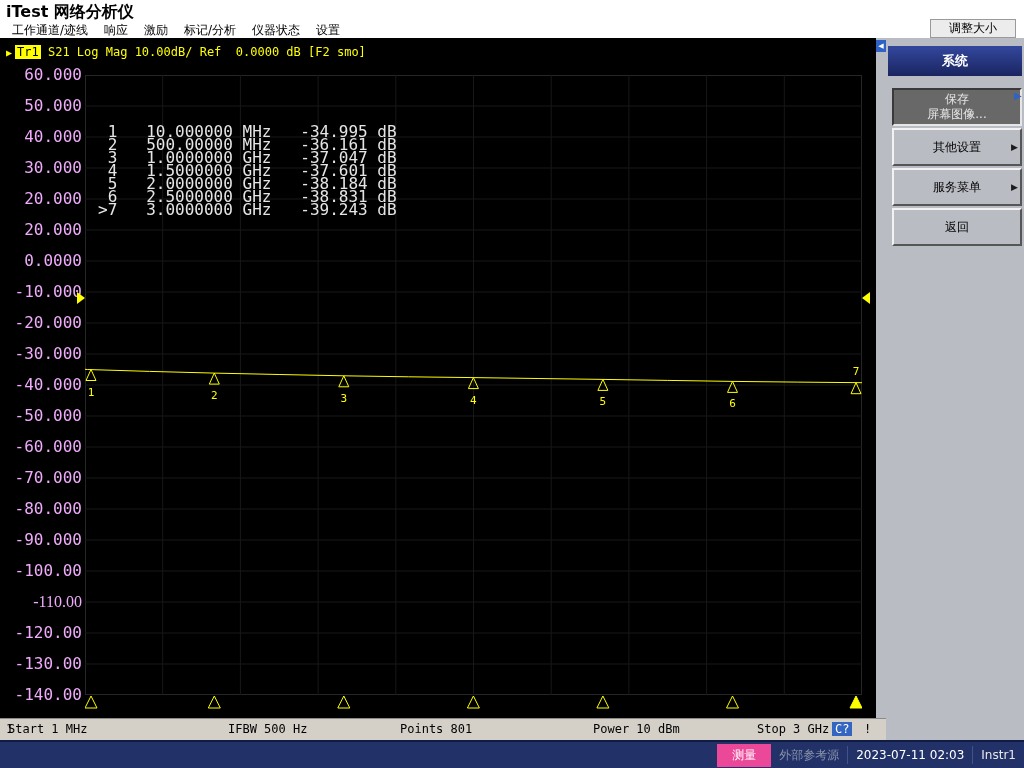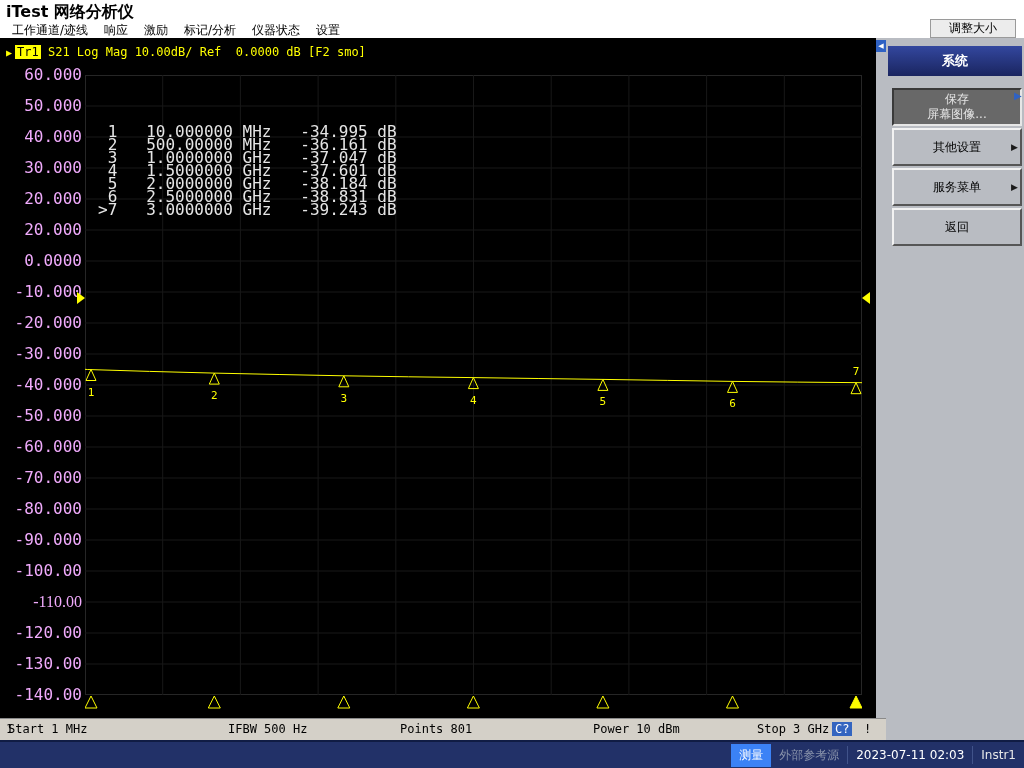--- a/index.html
+++ b/index.html
@@ -46,21 +46,21 @@
   .sidebar{position:absolute;left:886px;top:38px;width:138px;height:702px;background:#b9bcc2;}
   .sys-header{position:absolute;left:2px;top:8px;width:134px;height:30px;background:linear-gradient(#33479e,#1a2560);color:#fff;font-size:13px;font-weight:bold;text-align:center;line-height:30px;}
   .side-btn{position:absolute;left:6px;width:126px;height:34px;background:#b9bcc2;border:2px solid;border-color:#f2f2f2 #565656 #565656 #f2f2f2;color:#000;font-size:12px;display:flex;flex-direction:column;align-items:center;justify-content:center;cursor:pointer;line-height:15px;}
   .side-btn.active{background:#686868;color:#e5e5e5;border-color:#3a3a3a #e6e6e6 #e6e6e6 #3a3a3a;}
   .btn-arrow{position:absolute;right:2px;top:50%;transform:translateY(-50%);font-size:9px;color:#1a1a1a;}
   .active-indicator{position:absolute;left:128px;top:52px;font-size:10px;color:#2f62c4;}
 
   
   .taskbar{position:absolute;left:0;top:740px;width:1024px;height:28px;background:#223168;border-top:2px solid #101c44;box-sizing:border-box;}
   .task-right{position:absolute;right:6px;top:0;height:26px;display:flex;align-items:center;gap:8px;}
-  .measure-badge{background:#3b82f6;color:#fff;font-size:12px;padding:3px 8px;cursor:pointer;}
+  .measure-badge{background:#ec4899;color:#fff;font-size:12px;padding:3px 15px;cursor:pointer;}
   .extref{color:#8892aa;font-size:12px;}
   .datetime{color:#fff;font-size:12px;padding:2px 8px;border-left:1px solid #41538a;border-right:1px solid #41538a;}
   .instr{color:#e8e8e8;font-size:12px;padding-right:2px;}
 </style>
 </head>
 <body>
 
 <div class="app">
 
   <div class="topbar">

